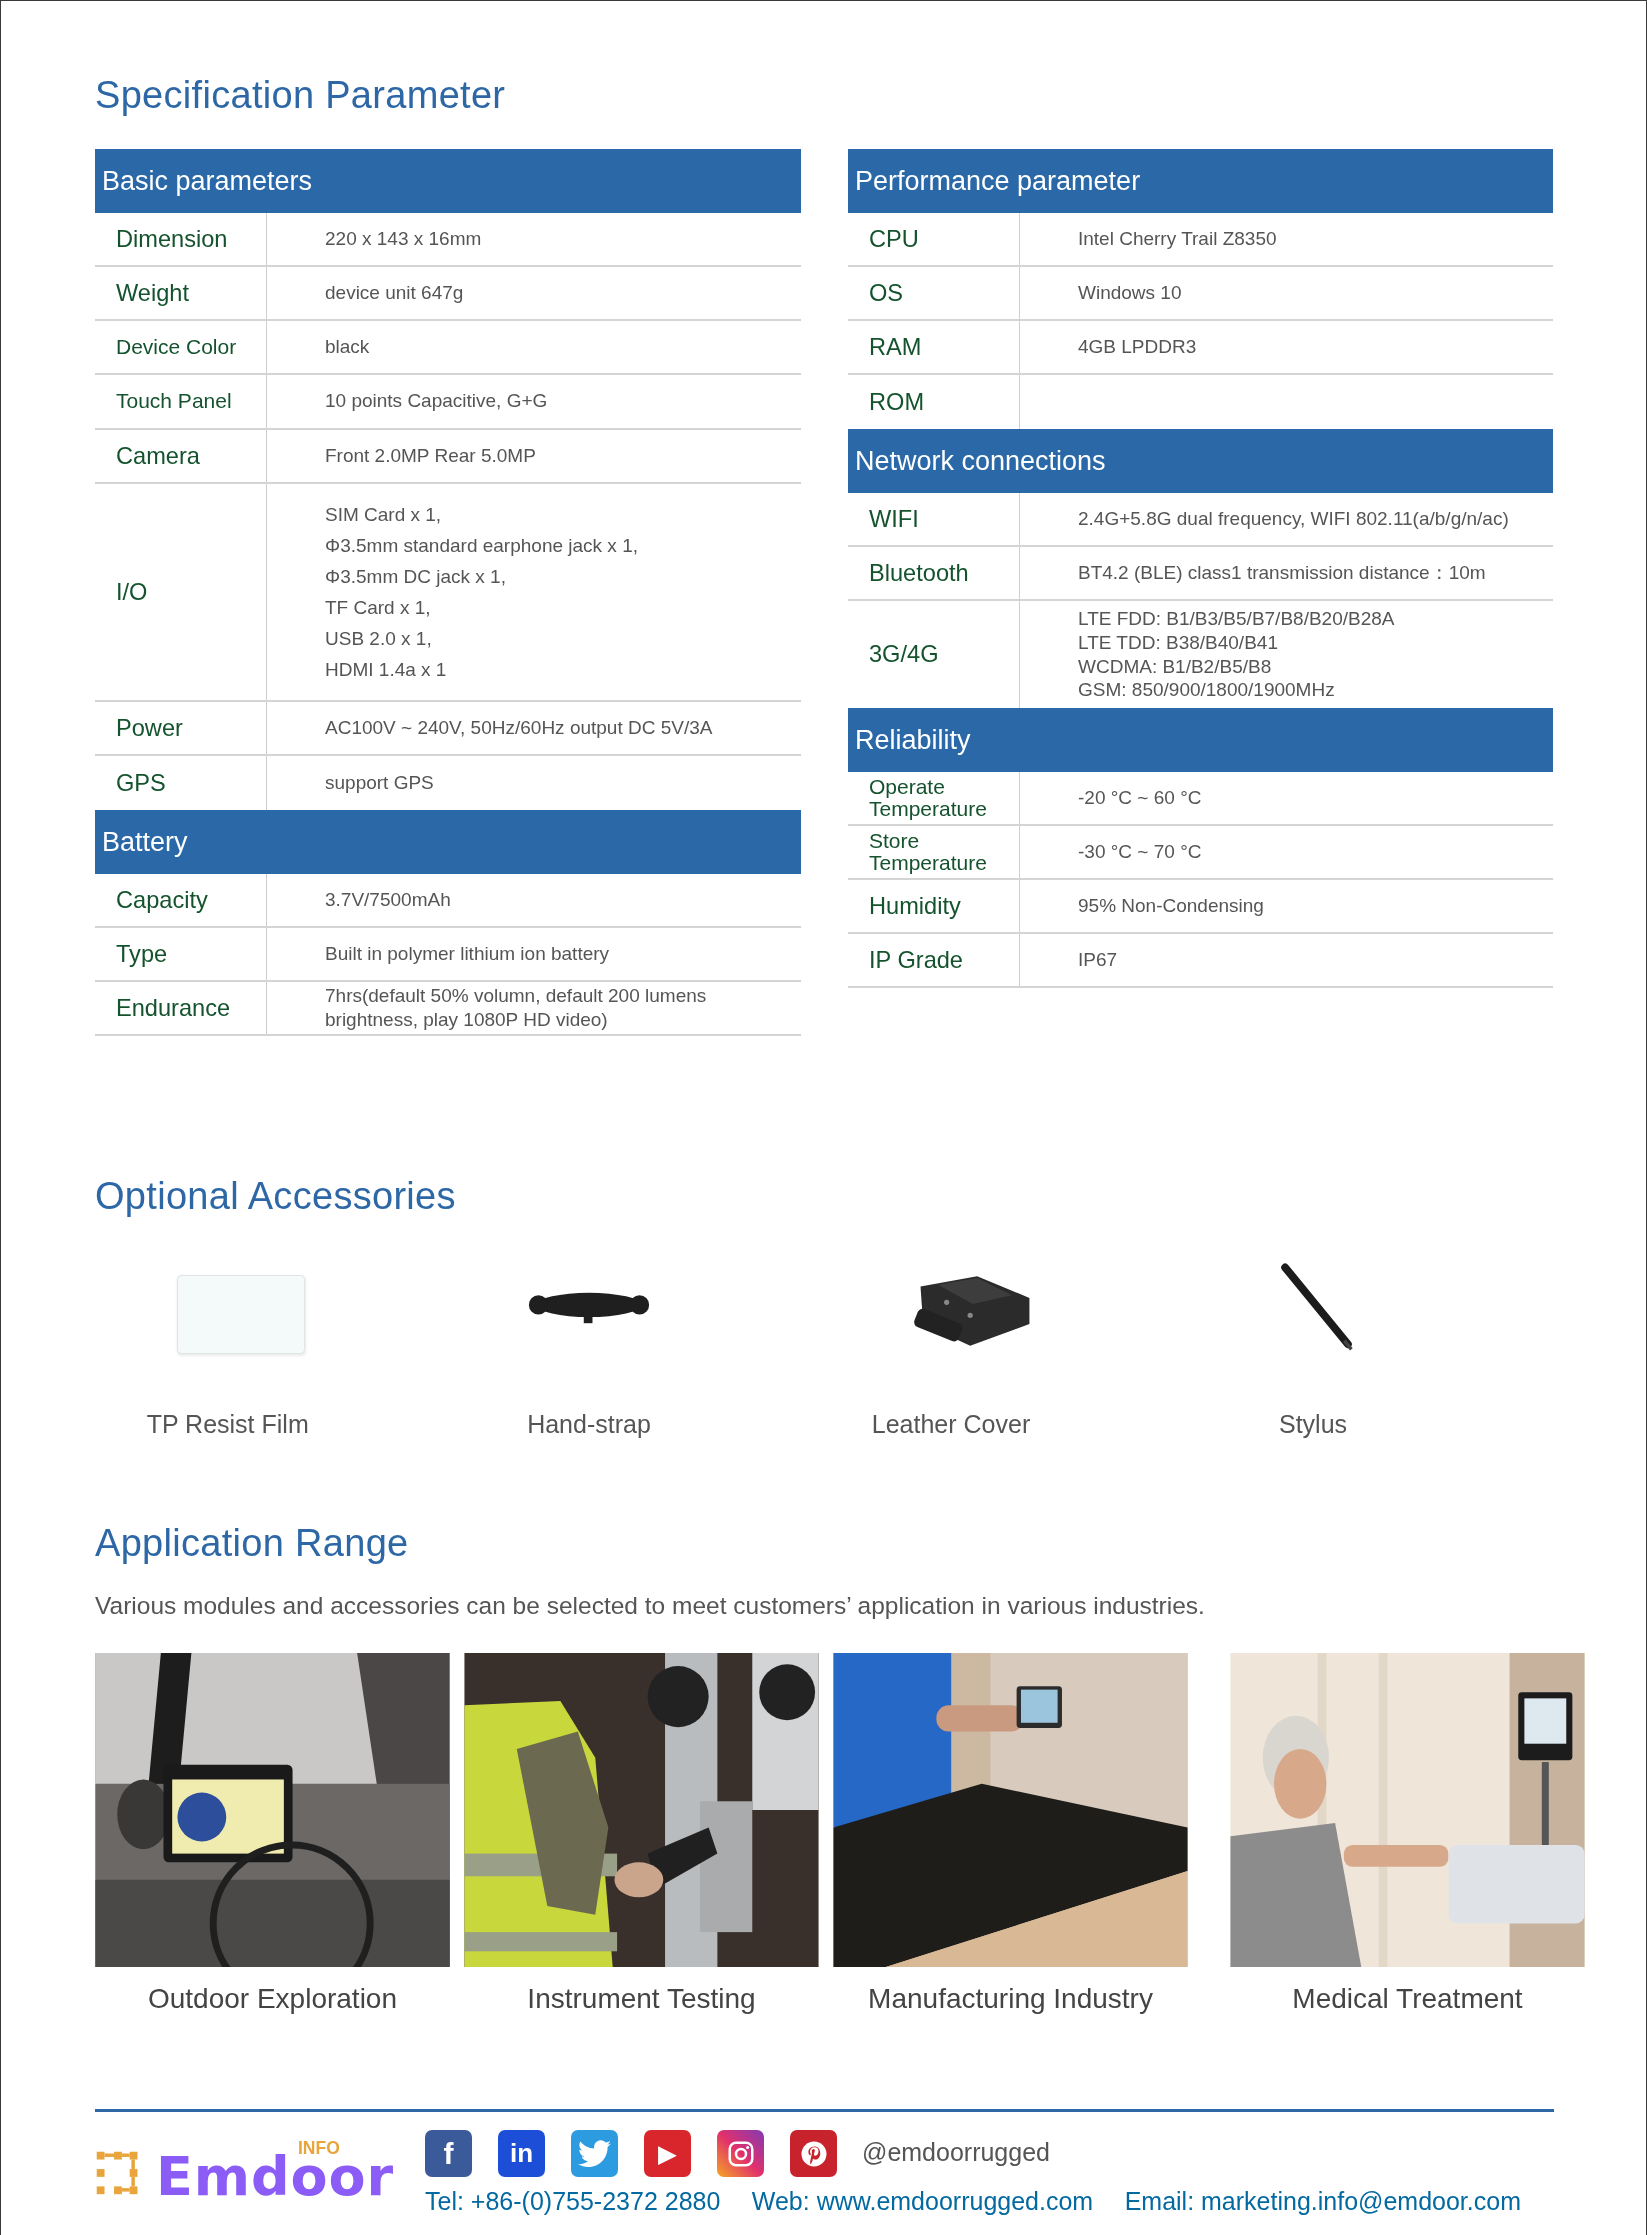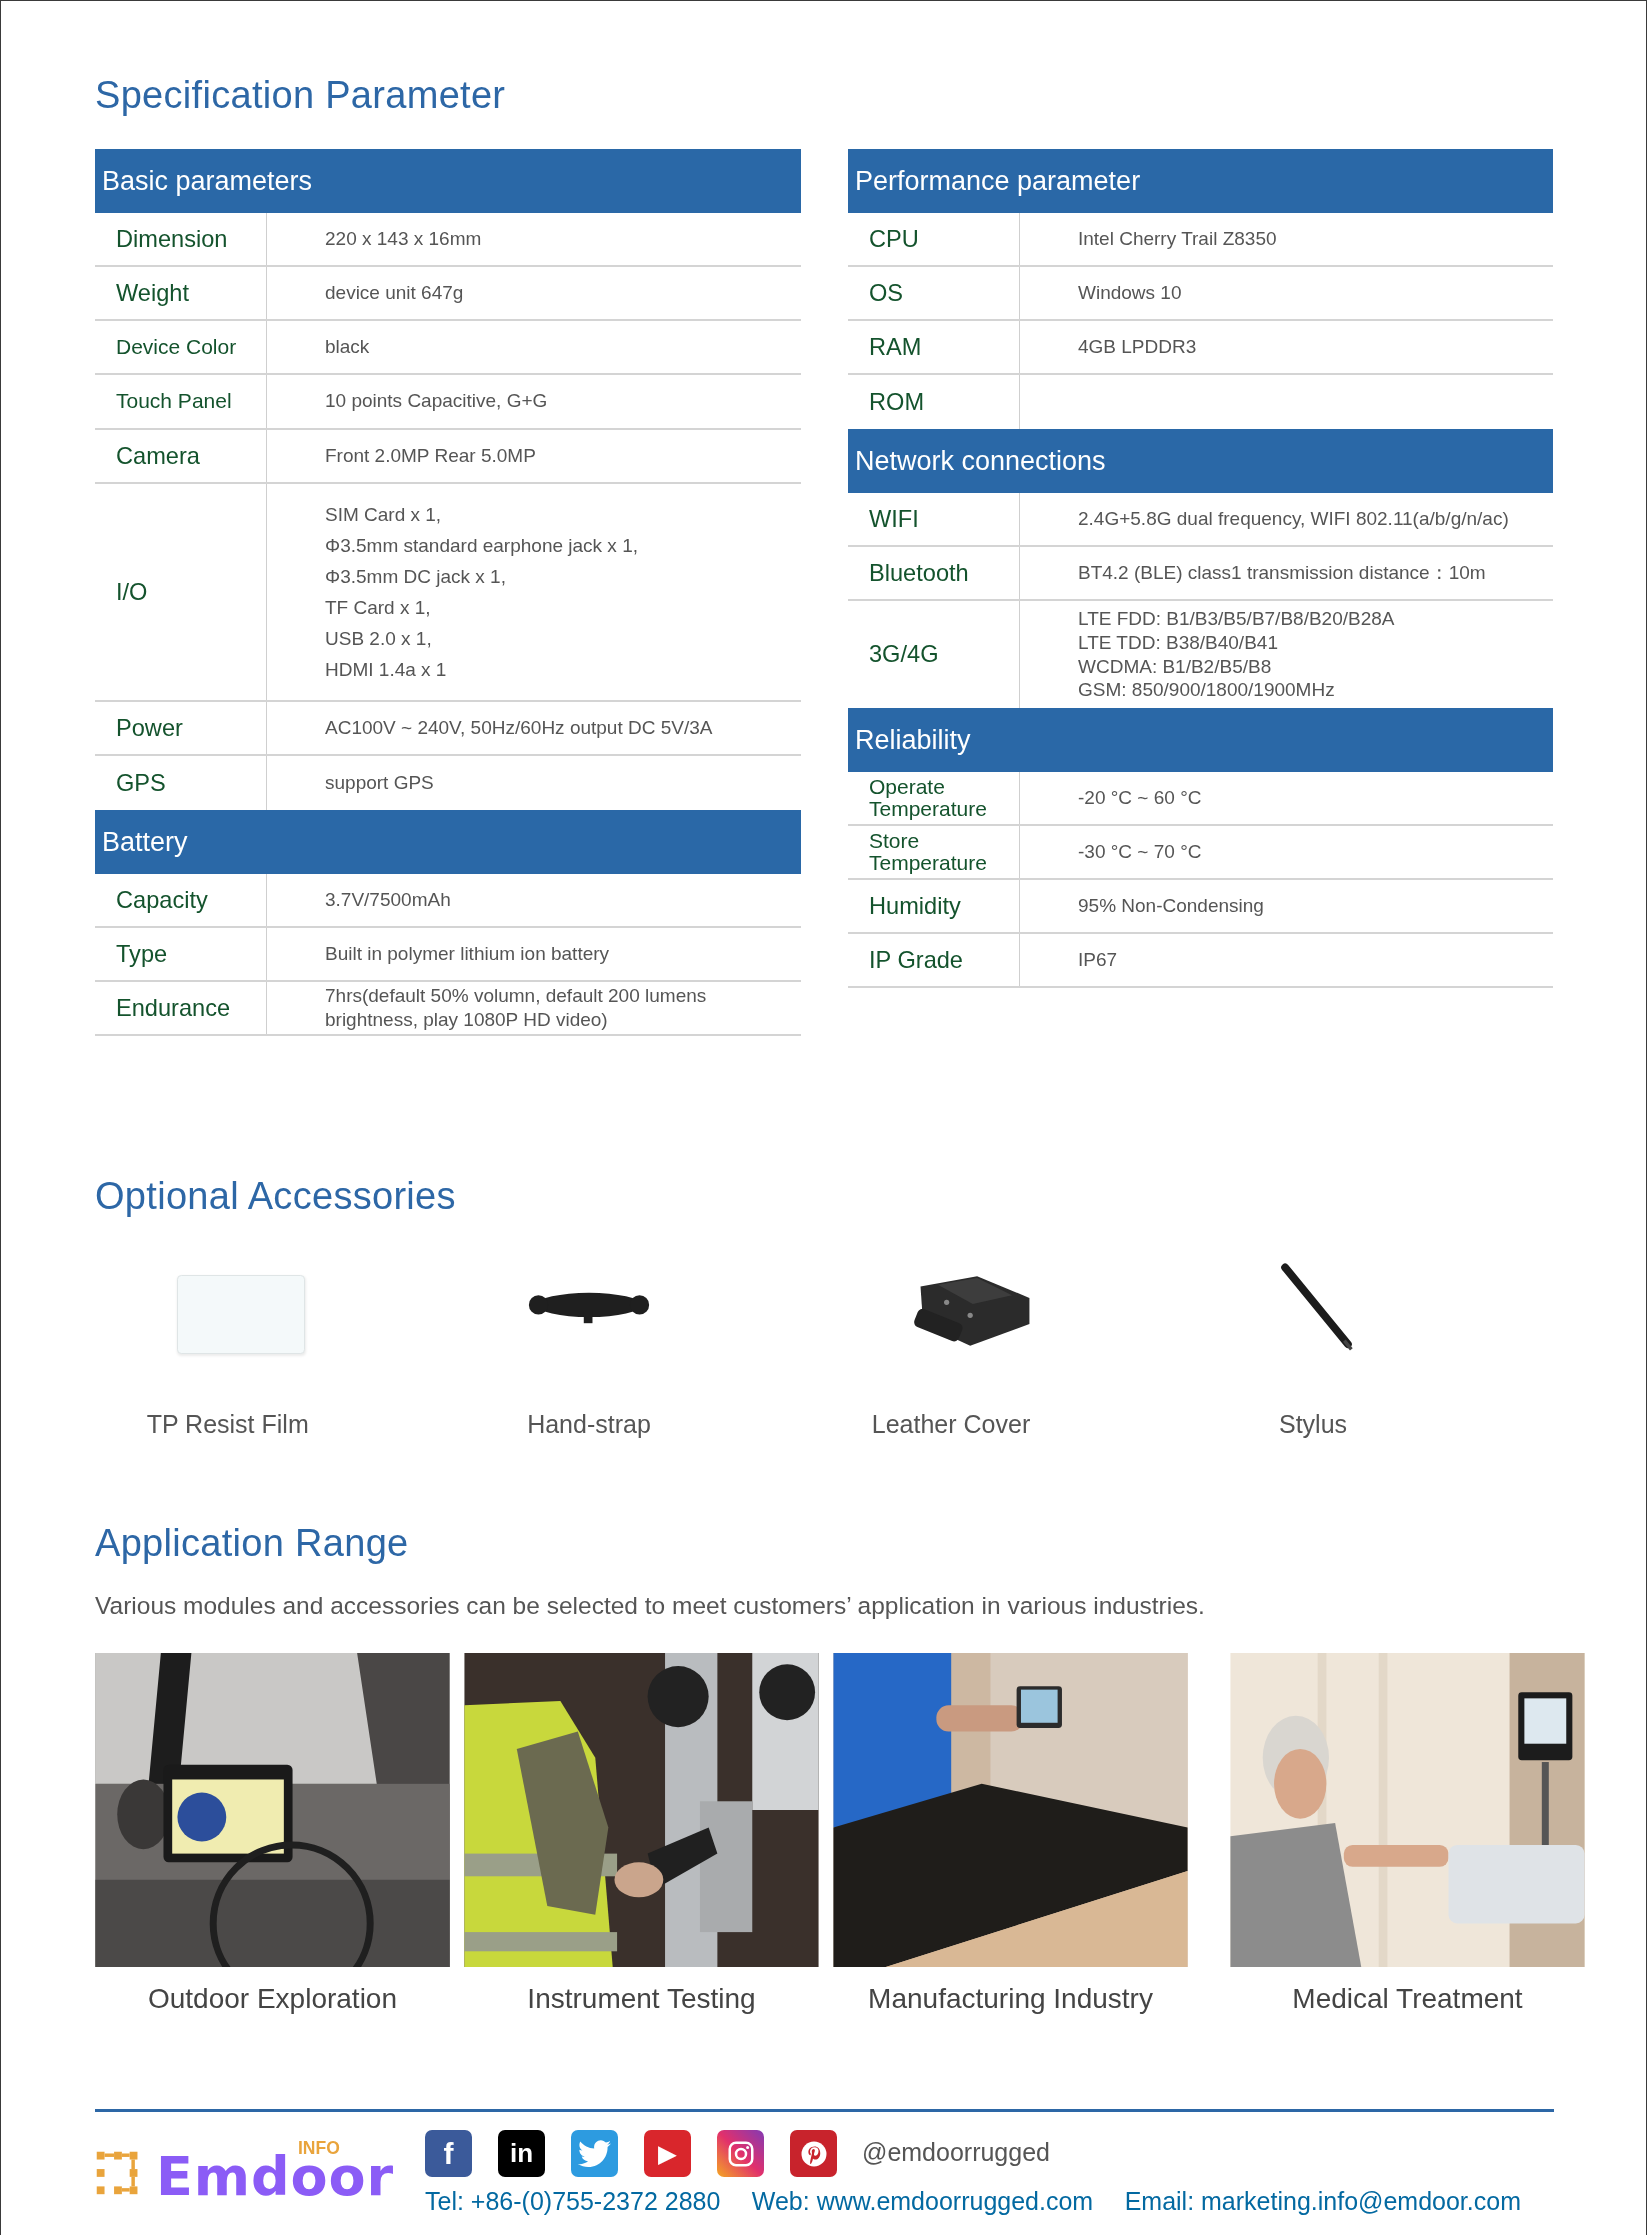--- a/index.html
+++ b/index.html
@@ -350,21 +350,21 @@
         <rect x="42" y="31" width="4" height="11"></rect>
       <rect x="31" y="44" width="9" height="4"></rect>
     </g>
   </svg>
   <span class="logo-text">Emdoor</span>
   <span class="logo-info">INFO</span>
 </div>
 
 <div class="socials">
   <div class="soc" style="background:#3b5a9a;">f</div>
-  <div class="soc" style="background:#000000;font-size:26px;">in</div>
+  <div class="soc" style="background:#1d4ed8;font-size:26px;">in</div>
   <div class="soc" style="background:#2d9be0;">
     <svg width="33" height="28" viewBox="0 0 24 20">
         <path fill="#fff" d="M24 2.4c-.9.4-1.8.6-2.8.8 1-.6 1.8-1.6 2.2-2.7-1 .6-2 1-3.1 1.2C19.3.7 18 0 16.6 0c-2.7 0-4.9 2.2-4.9 4.9 0 .4 0 .8.1 1.1C7.7 5.8 4.1 3.9 1.7.9c-.4.7-.7 1.6-.7 2.5 0 1.7.9 3.2 2.2 4.1-.8 0-1.6-.2-2.2-.6v.1c0 2.4 1.7 4.4 3.9 4.8-.4.1-.8.2-1.3.2-.3 0-.6 0-.9-.1.6 2 2.4 3.4 4.6 3.4-1.7 1.3-3.8 2.1-6.1 2.1-.4 0-.8 0-1.2-.1 2.2 1.4 4.8 2.2 7.5 2.2 9.1 0 14-7.5 14-14v-.6c1-.7 1.8-1.6 2.5-2.5z"></path>
       </svg>
   </div>
   <div class="soc" style="background:#d9262c;font-size:24.5px;">▶</div>
   <div class="soc" style="background:linear-gradient(45deg,#f5a623,#e1306c,#833ab4);">
     <svg width="30" height="30" viewBox="0 0 24 24">
         <rect x="3" y="3" width="18" height="18" rx="5" fill="none" stroke="#fff" stroke-width="2"></rect>
         <circle cx="12" cy="12" r="4" fill="none" stroke="#fff" stroke-width="2"></circle>

